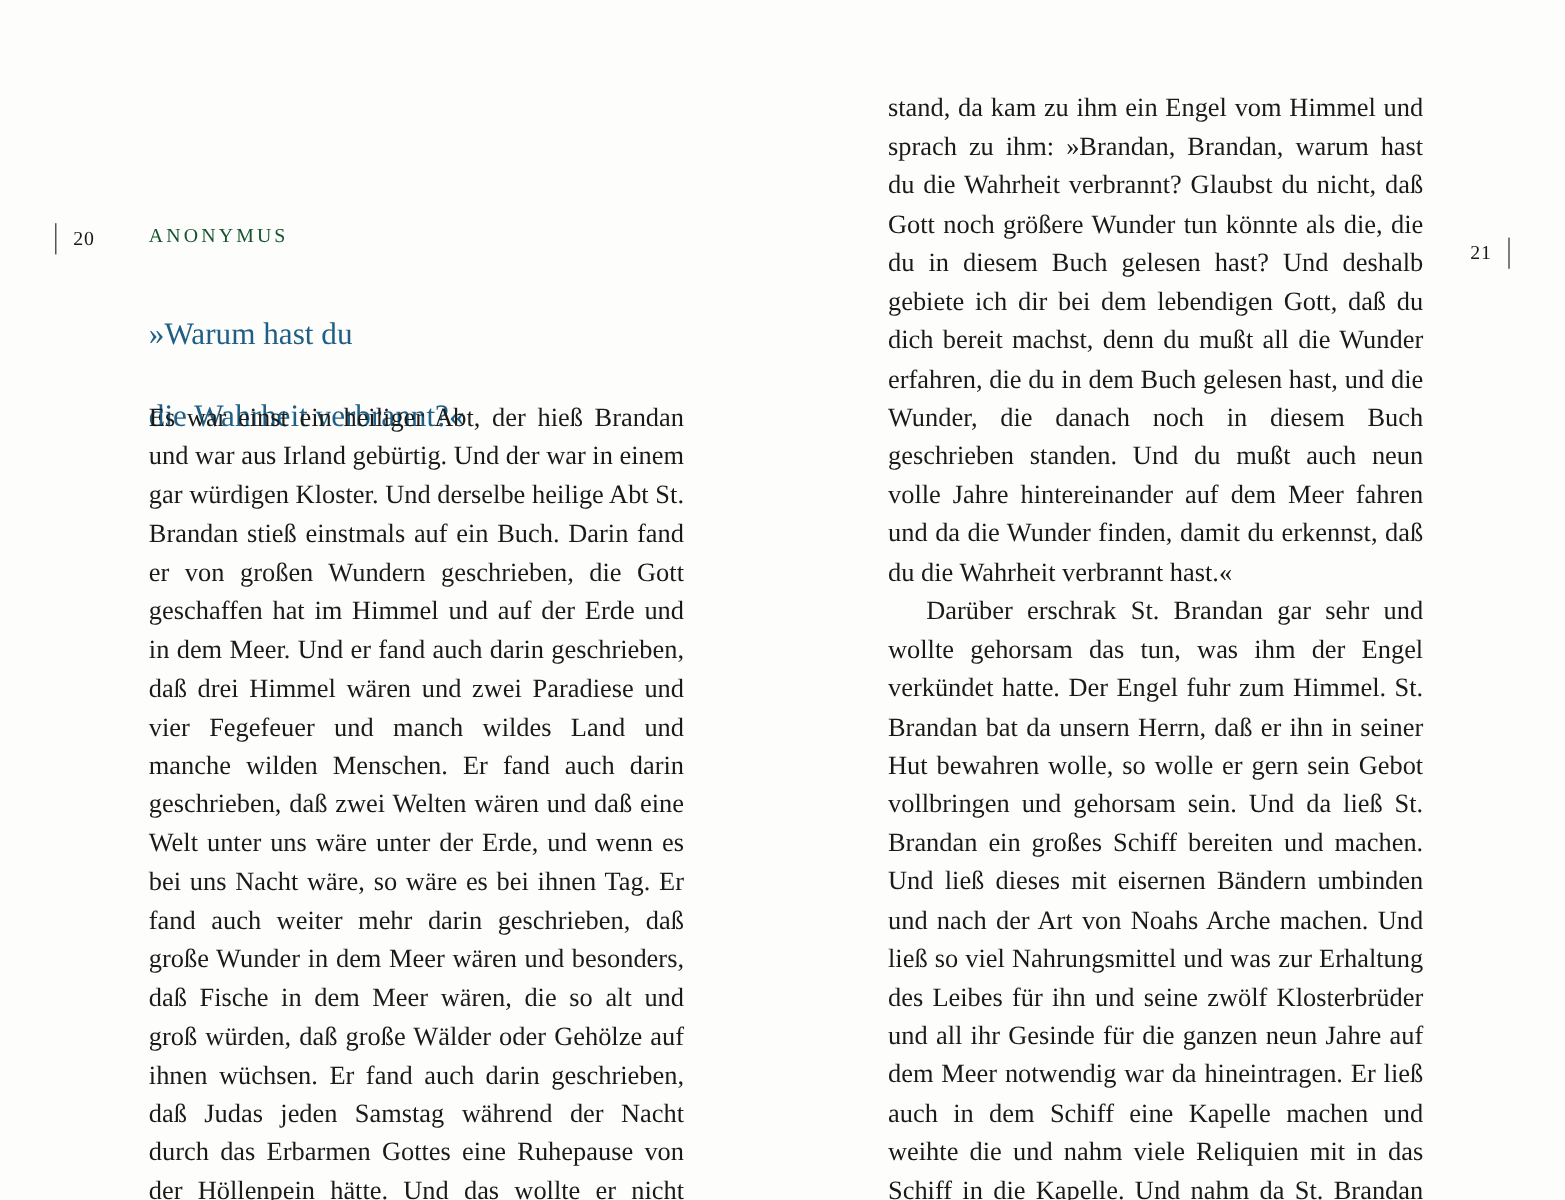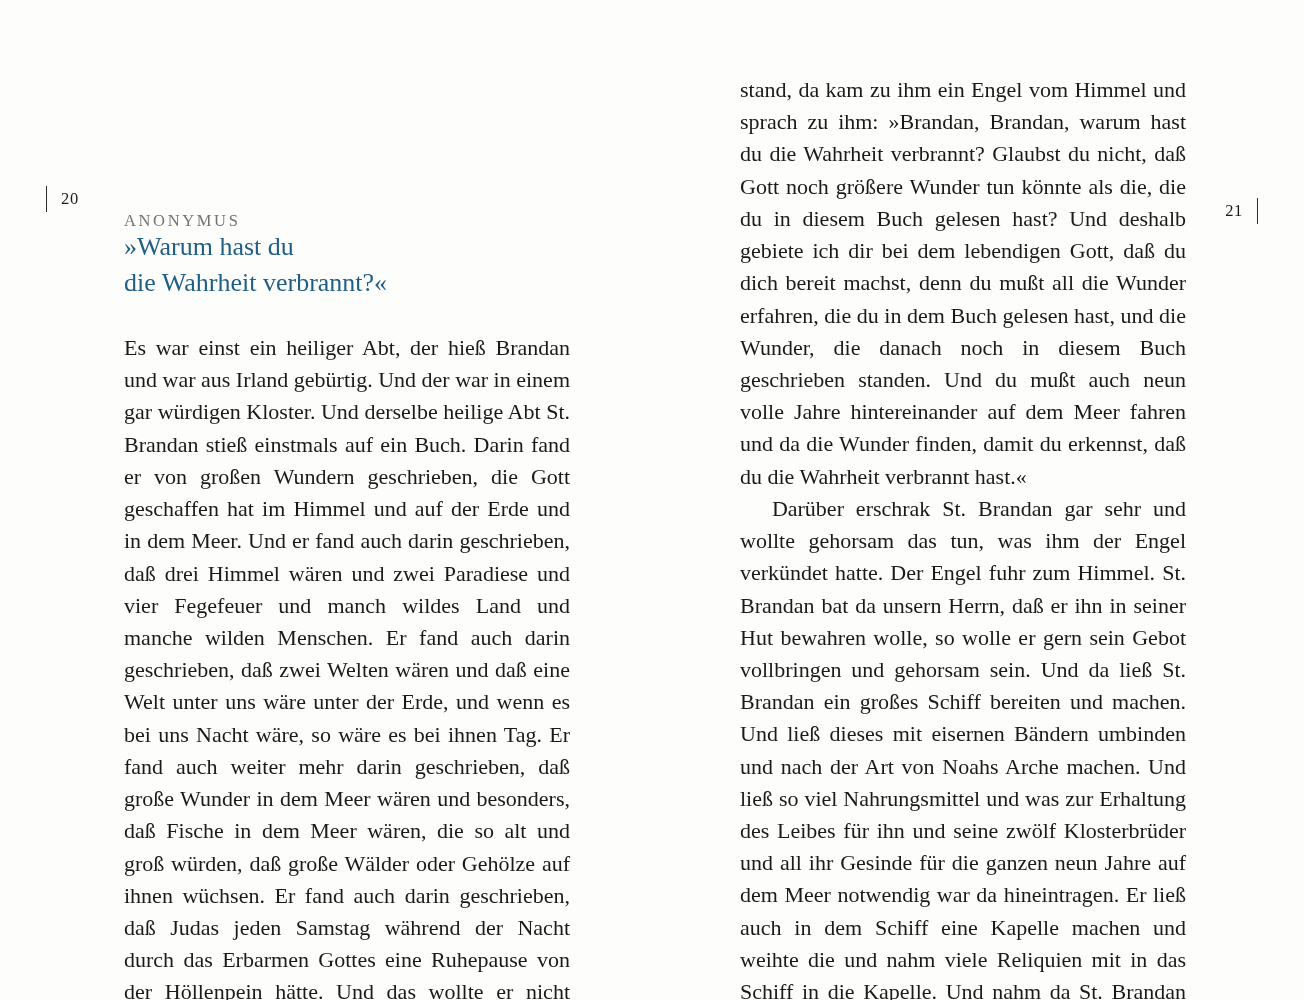--- a/index.html
+++ b/index.html
@@ -63,38 +63,38 @@
     font-variant-numeric: oldstyle-nums;
     color: #1a1a18;
   }
 
   .running-head {
     position: absolute;
     left: 124px;
     top: 187px;
     font-size: 16.5px;
     letter-spacing: 0.16em;
-    color: #737373;
+    color: #14532d;
     text-transform: uppercase;
-    margin-top: 24px;
   }
 
   .chapter-title {
     position: absolute;
     left: 124px;
     top: 212px;
     width: 470px;
     font-size: 26px;
     line-height: 1.37;
     color: #1f5f86;
     font-weight: 400;
   }
   .chapter-title .line {
     display: block;
     white-space: nowrap;
+    margin-top: 32px;
   }
 
   .col {
     position: absolute;
     width: 446px;
     font-size: 22px;
     line-height: 1.465;
     text-align: justify;
     text-justify: inter-word;
     hyphens: manual;

